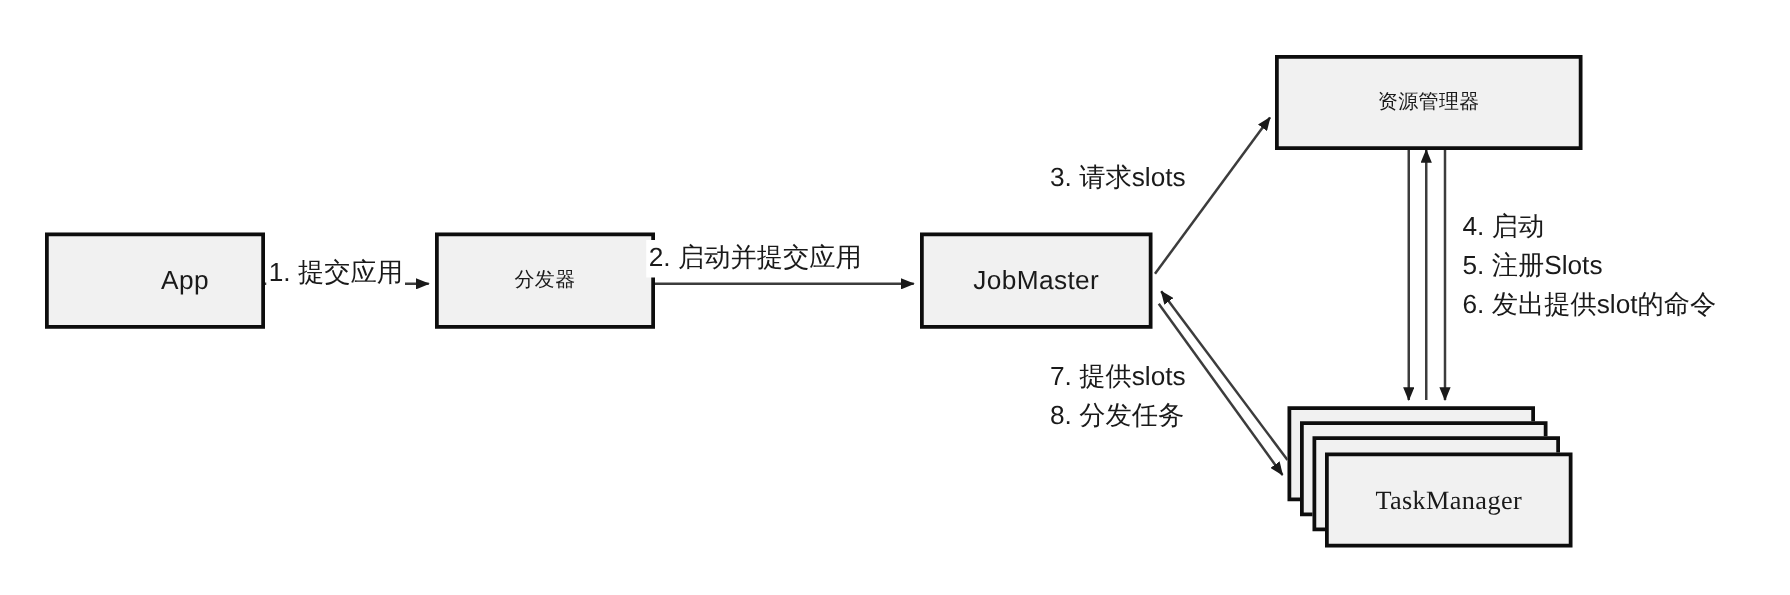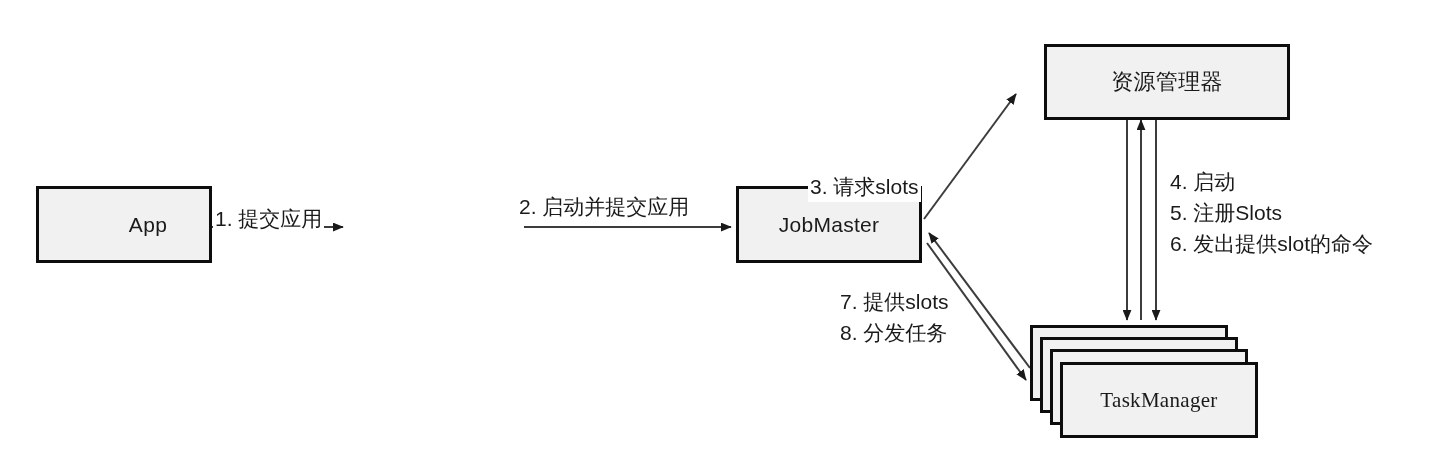--- a/index.html
+++ b/index.html
@@ -34,22 +34,21 @@
     display: flex;
     align-items: center;
     justify-content: center;
     color: #1a1a1a;
     font-size: 21px;
     line-height: 1;
     letter-spacing: 0.3px;
     z-index: 3;
   }
   .node-cn {
-    font-size: 22px;
-    margin-left: 24px;
+    font-size: 16px;
   }
   .stack-layer {
     position: absolute;
     box-sizing: border-box;
     background: #f1f1f1;
     border: 3px solid #0d0d0d;
     z-index: 2;
   }
   .stack-front {
     z-index: 4;
@@ -111,41 +110,44 @@
 
     <g>
       <path d="M927,243 L1026,380" stroke="#3c3c3c" stroke-width="2" fill="none" marker-end="url(#arrow)"></path>
     </g>
   </svg>
 
   <div class="node" style="left:36px; top:186px; width:176px; height:77px;padding-left:48px;">
     <span>App</span>
   </div>
 
+  <div class="node node-cn" style="left:348px; top:186px; width:176px; height:77px;">
+    <span>分发器</span>
+  </div>
 
   <div class="node" style="left:736px; top:186px; width:186px; height:77px;">
     <span>JobMaster</span>
   </div>
 
   <div class="node node-cn" style="left:1020px; top:44px; width:246px; height:76px;">
     <span>资源管理器</span>
   </div>
 
   <div class="stack-layer" style="left:1030px; top:325px; width:198px; height:76px;"></div>
   <div class="stack-layer" style="left:1040px; top:337px; width:198px; height:76px;"></div>
   <div class="stack-layer" style="left:1050px; top:349px; width:198px; height:76px;"></div>
   <div class="node stack-front" style="left:1060px; top:362px; width:198px; height:76px;">
     <span>TaskManager</span>
   </div>
 
   <div class="edge-label" style="left:213px; top:192px;margin-top:12px;">1. 提交应用</div>
 
   <div class="edge-label" style="left:517px; top:192px;">2. 启动并提交应用</div>
 
-  <div class="edge-label" style="left:808px; top:128px;margin-top:44px;">3. 请求slots</div>
+  <div class="edge-label" style="left:838px; top:128px;">3. 请求slots</div>
 
   <div class="edge-label multiline" style="left:1168px; top:166px;">4. 启动
 5. 注册Slots
 6. 发出提供slot的命令</div>
 
   <div class="edge-label multiline" style="left:838px; top:286px;">7. 提供slots
 8. 分发任务</div>
 
 </div>
 

